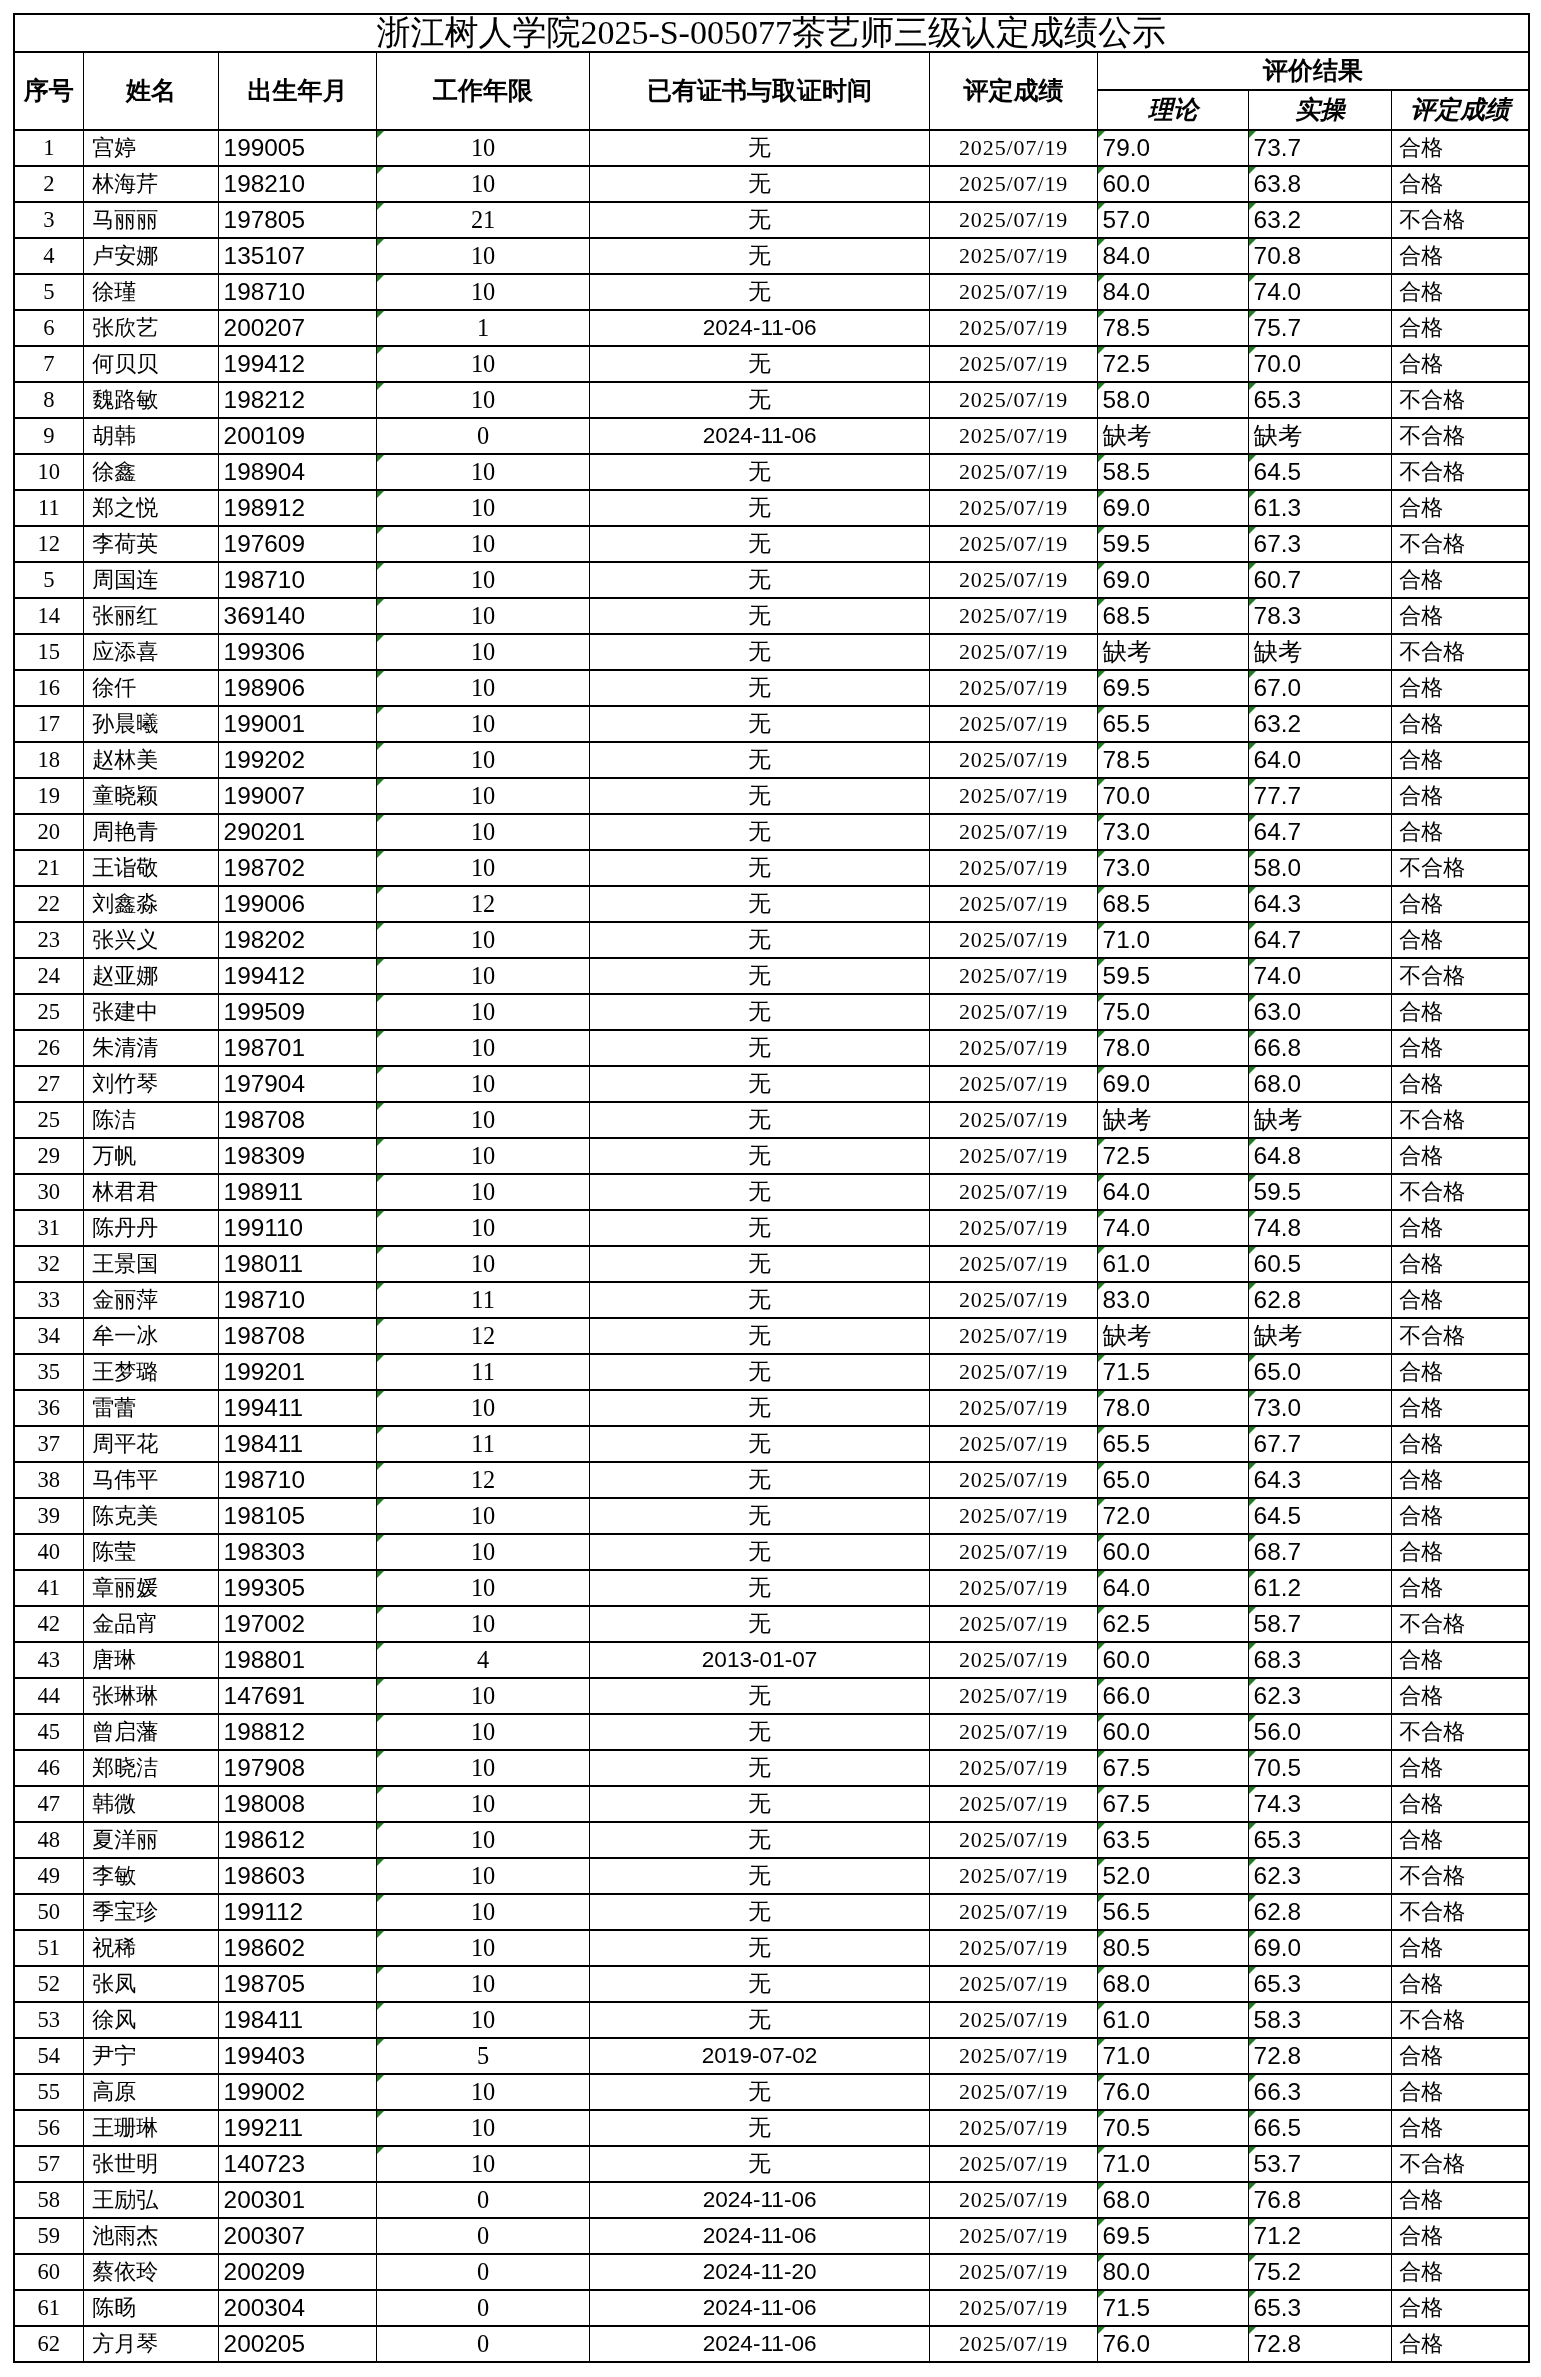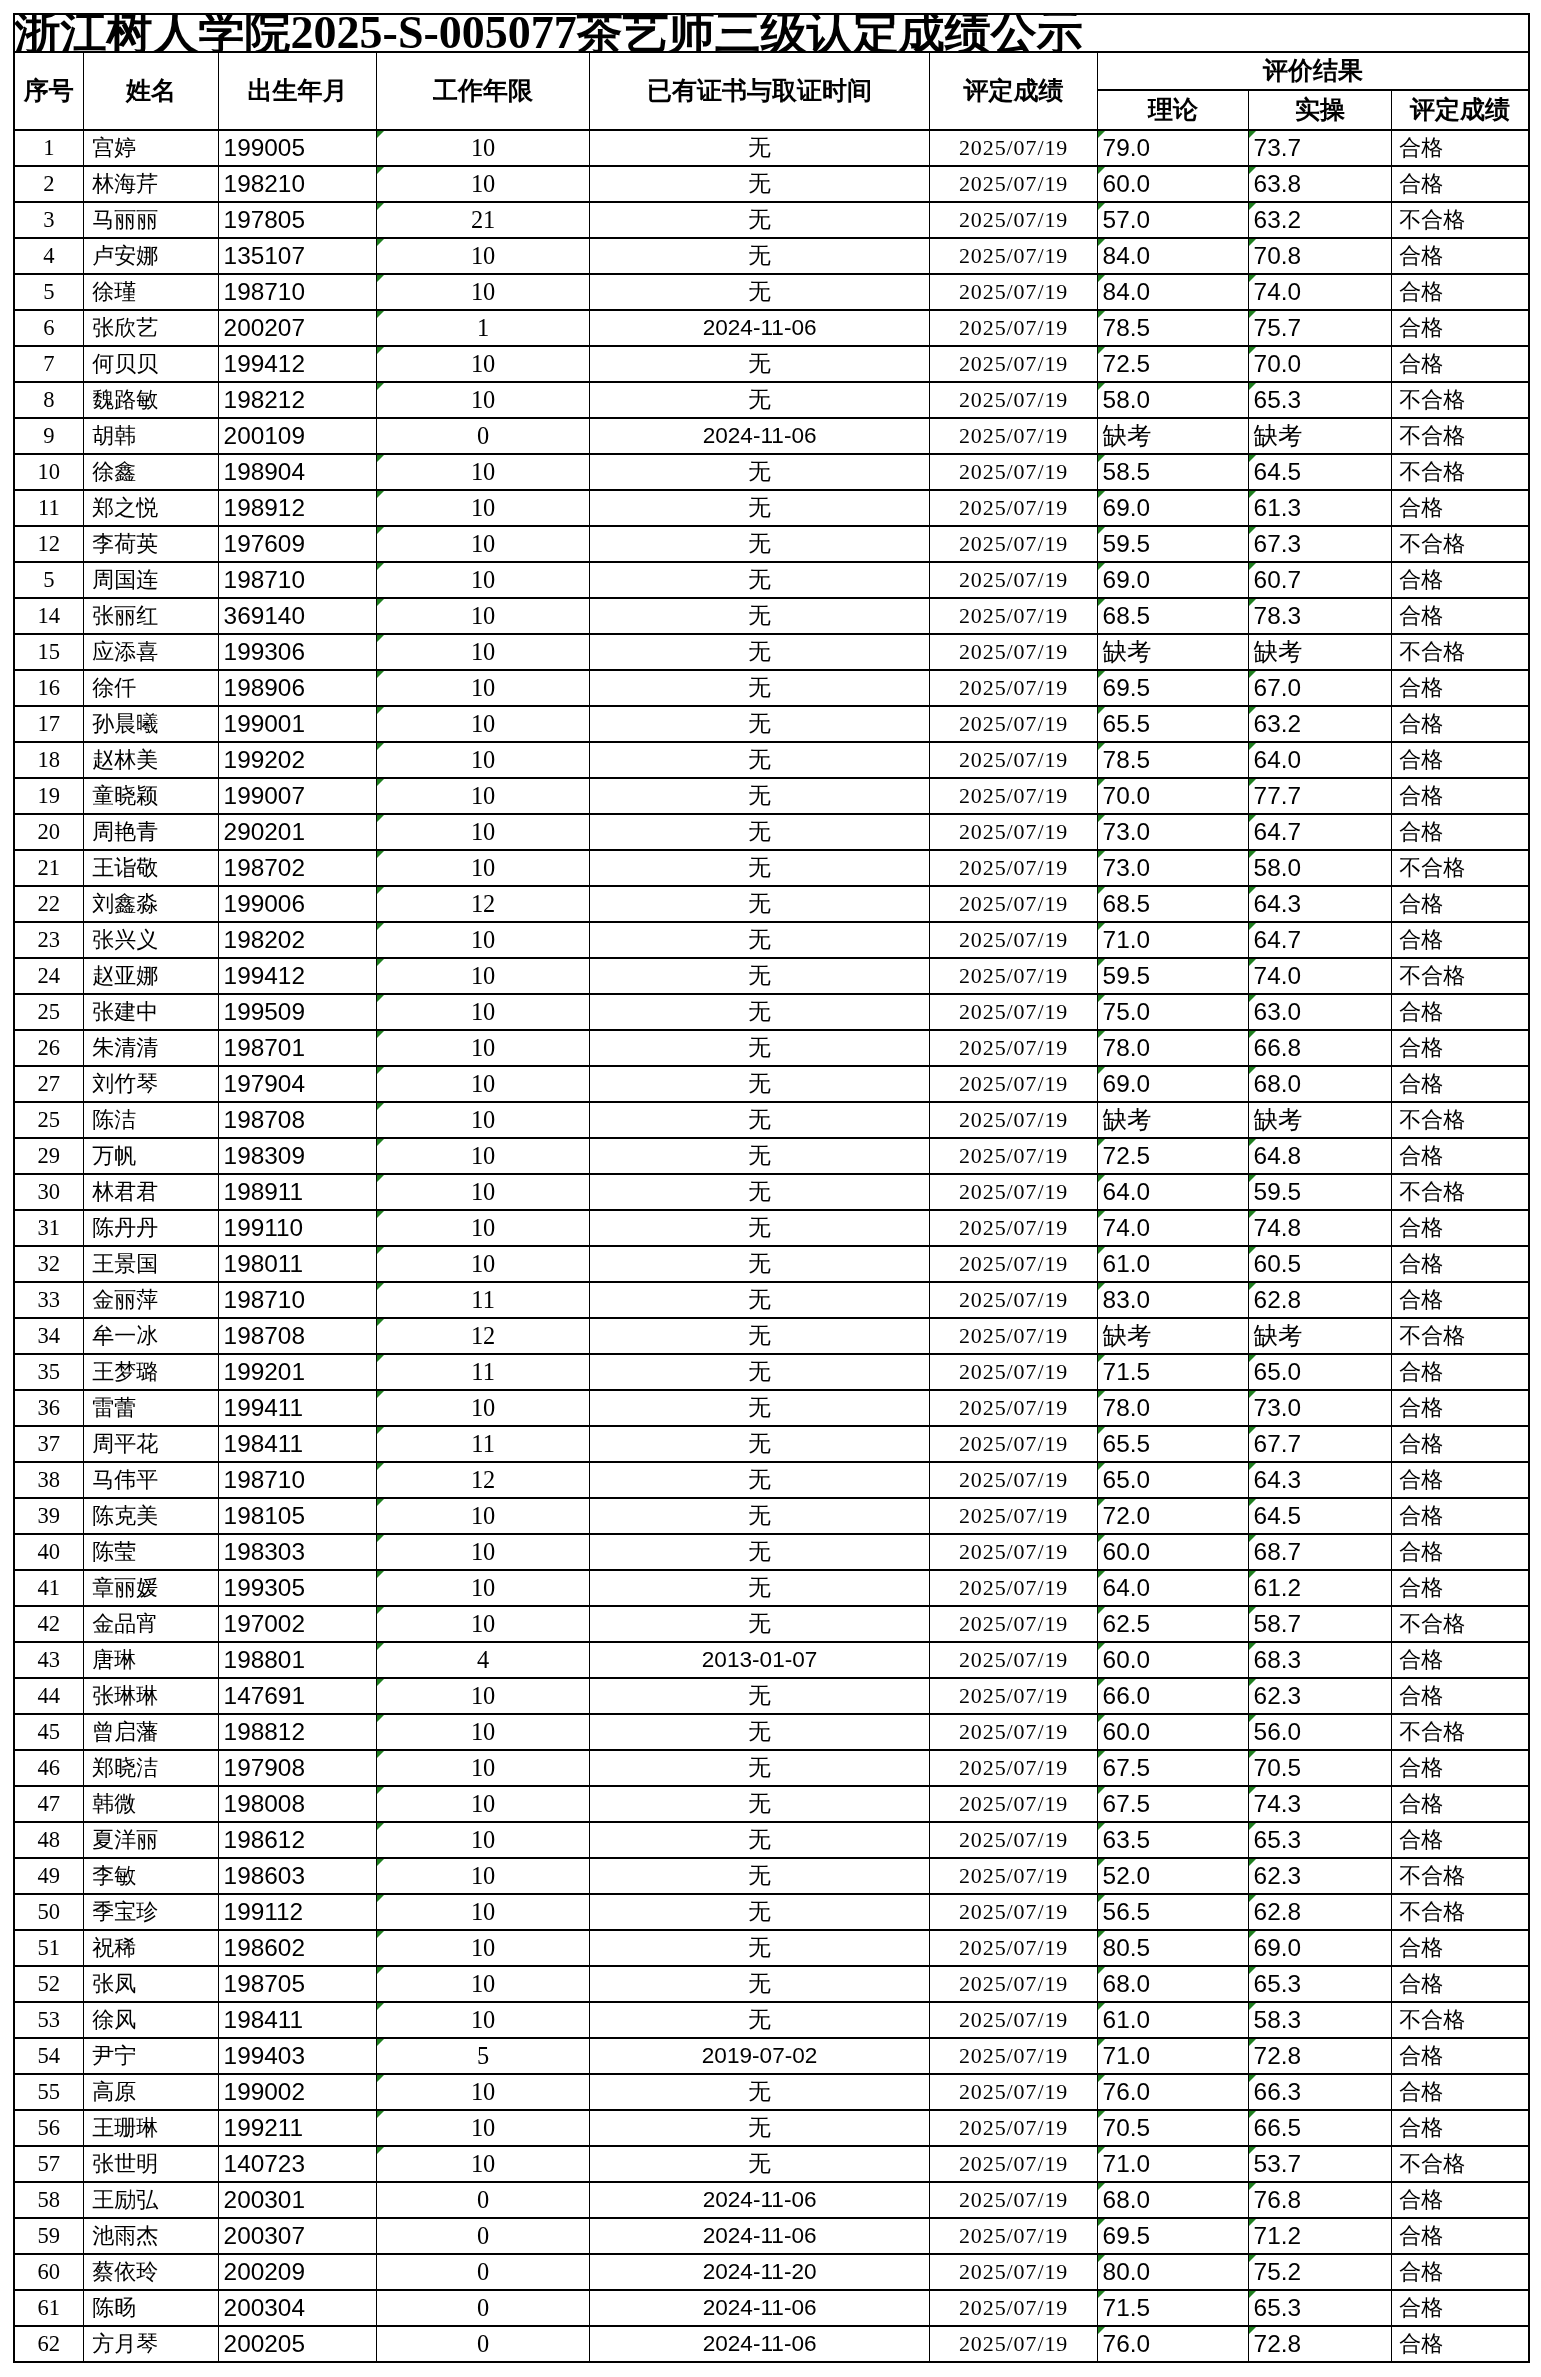--- a/index.html
+++ b/index.html
@@ -13,31 +13,31 @@
     border:2.7px solid #000;
   }
   td{
     border:1.8px solid #000;
     border-top-width:2.7px;border-bottom-width:2.7px;
     padding:0;overflow:hidden;white-space:nowrap;
     position:relative;vertical-align:middle;
     background:#fff;
   }
   tr.title-row td{
-    height:34px;
+    height:34px;text-align:center;
     font-family:"Liberation Serif","DejaVu Serif",serif;
-    font-weight:bold;font-size:46px;line-height:36px;
+    font-weight:normal;font-size:34px;line-height:36px;
   }
   tr.header-row-1 td, tr.header-row-2 td{
     text-align:center;font-weight:bold;
     font-family:"Liberation Serif","DejaVu Serif",serif;
     font-size:25px;
   }
   tr.header-row-1 td.group{height:36px;}
-  tr.header-row-2 td{height:38px;}
+  tr.header-row-2 td{height:38px;font-style:italic;}
   tr.data-row{height:36px;}
   td.c-no{
     text-align:center;font-family:"Liberation Serif","DejaVu Serif",serif;
     font-size:22.6px;
   }
   td.c-name{text-align:left;padding-left:8.1px;font-size:22px;}
   td.c-birth{text-align:left;padding-left:4.5px;font-size:24.4px;}
   td.c-years{
     text-align:center;font-family:"Liberation Serif","DejaVu Serif",serif;
     font-size:24.4px;

